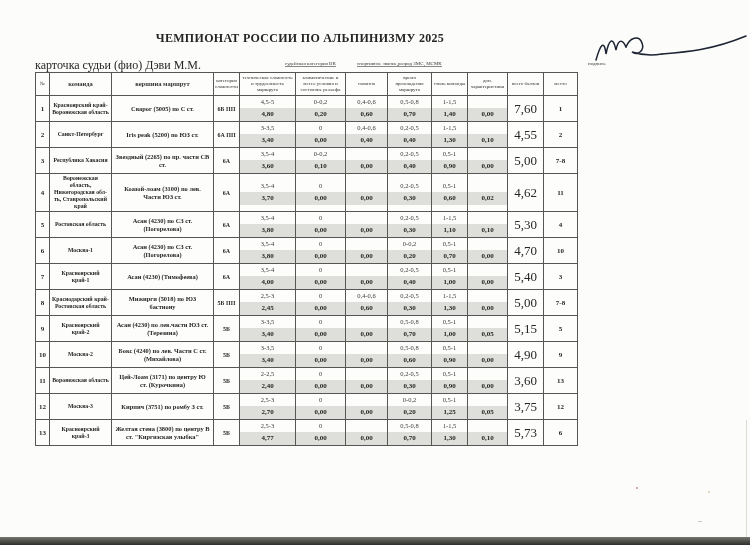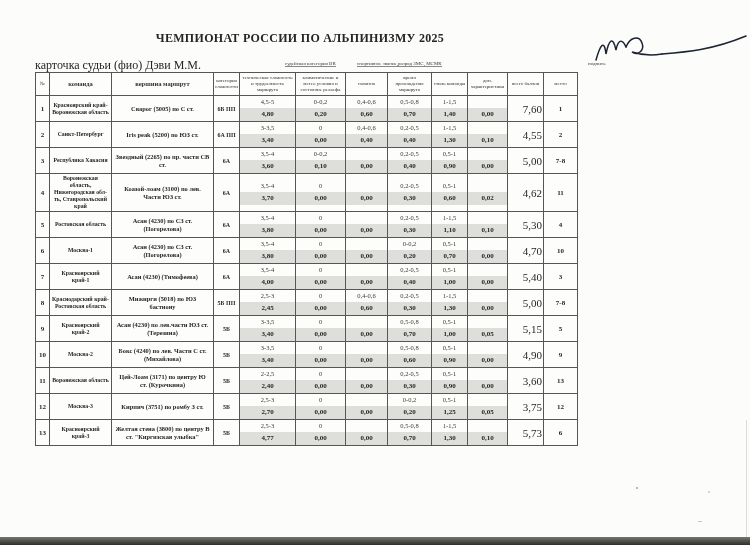--- a/index.html
+++ b/index.html
@@ -22,21 +22,21 @@
         vertical-align:middle;padding:2px 1px;color:#333;}
   th.hb{font-weight:bold;font-size:6.5px;}
   td{vertical-align:middle;text-align:center;}
   td.c-num{font-weight:bold;font-size:7px;}
   td.c-team{font-size:5.8px;line-height:7px;font-weight:bold;padding:1px 2px;}
   td.c-route{font-size:6.4px;line-height:8px;font-weight:bold;padding:1px 3px;}
   td.c-cat{font-size:6px;font-weight:bold;}
   td.score{padding:0;}
   .rng{height:12px;line-height:12px;font-size:6.5px;color:#3a3a3a;}
   .val{height:13px;line-height:13px;font-size:7px;font-weight:bold;background:#dededb;}
-  td.c-total{font-size:11px;text-align:right;}
+  td.c-total{font-size:13px;}
   td.c-place{font-size:7px;font-weight:bold;}
   .bottom-edge{position:absolute;left:0;right:0;bottom:0;height:8px;
         background:linear-gradient(#76766f,#2e2e2a);}
   .right-edge{position:absolute;right:3px;top:420px;width:1px;height:117px;background:#dcdcd6;}
   .speck1{position:absolute;left:636px;top:487px;width:2px;height:2px;background:#c98f8f;border-radius:50%;}
   .speck2{position:absolute;left:708px;top:491px;width:2px;height:2px;background:#d9c9a6;border-radius:50%;}
   .speck3{position:absolute;left:698px;top:521px;width:4px;height:1px;background:#c9c9c2;}
 </style>
 </head>
 <body>

